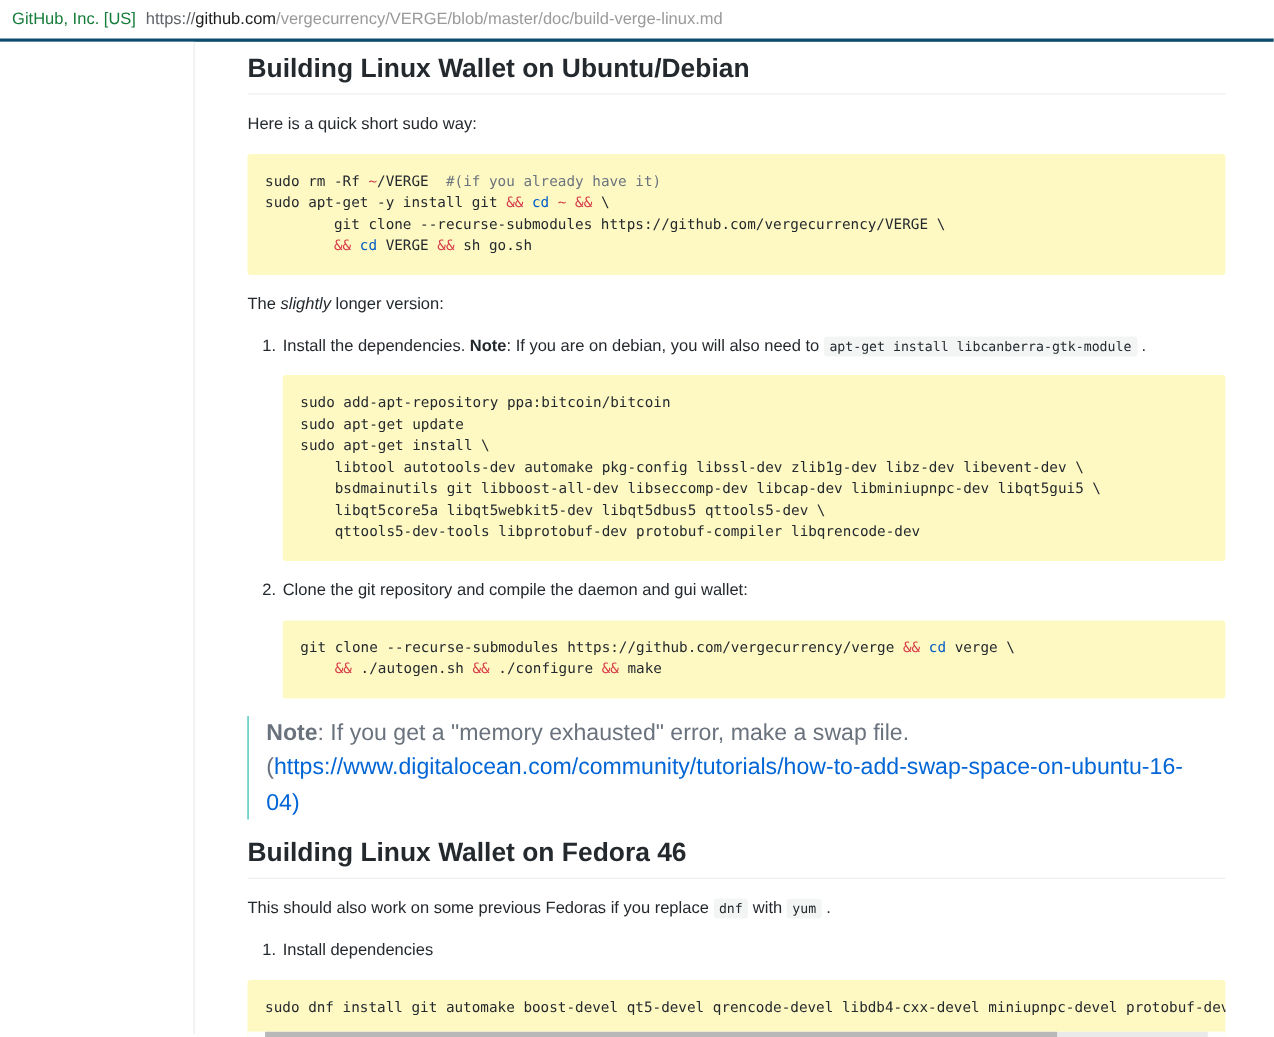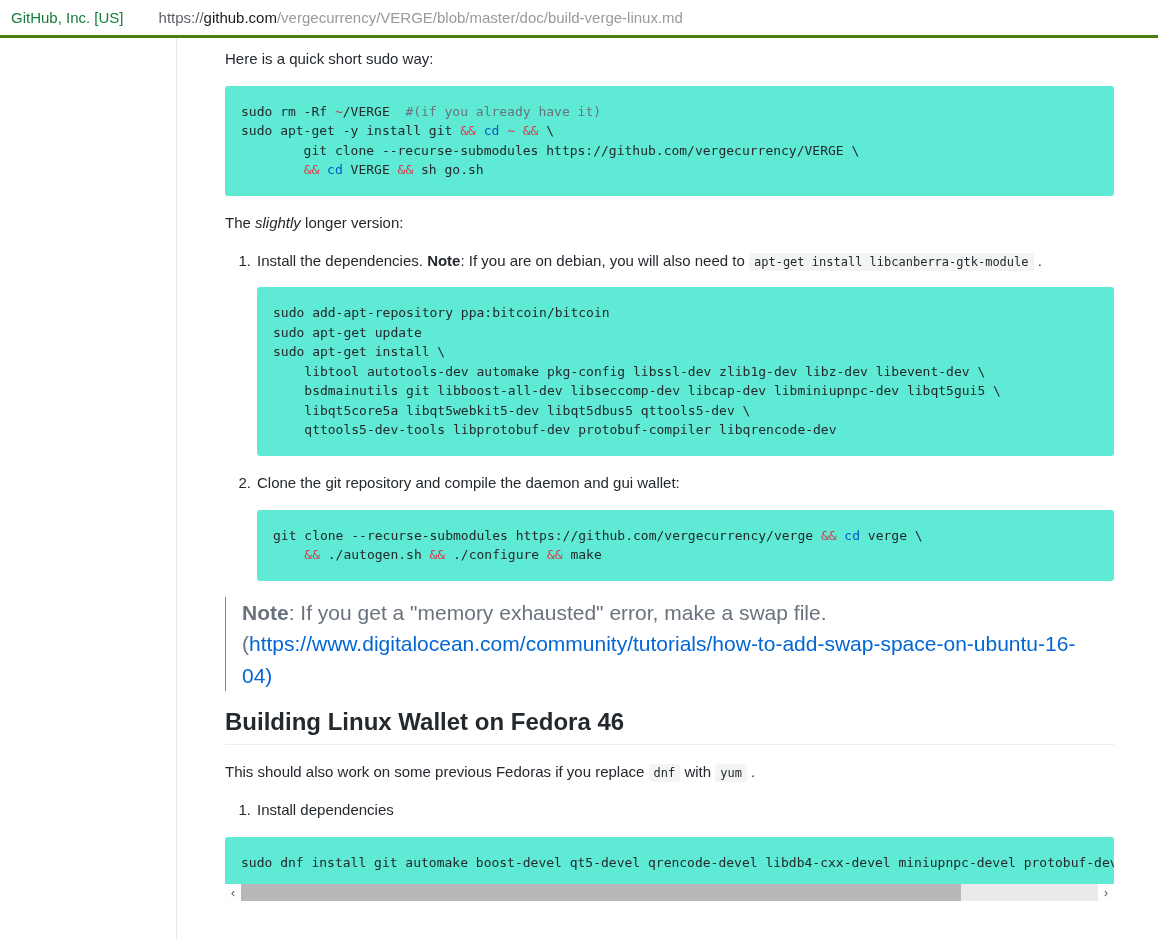--- a/index.html
+++ b/index.html
@@ -10,24 +10,23 @@
     font-family: "Liberation Sans", sans-serif;
     color: #24292e;
   }
 
   
   .addr-bar {
     height: 38px;
     display: flex; align-items: center;
     padding: 0 0 0 11px;
     background: #ffffff;
-    border-bottom: 3px solid #4d7c0f;
+    border-bottom: 3px solid #0c4a6e;
     font-size: 15px;
     white-space: nowrap;
-    gap: 26px;
   }
   .ev-badge { color: var(--ev-green, #167c3b); margin-right: 9px; }
   .url-scheme { color: #5f6368; }
   .url-domain { color: #1a1a1a; }
   .url-path   { color: #9a9a9a; }
 
   
   .main { display: flex; height: 902px; }
   .gutter { width: 176px; flex: none; background: #ffffff; }
   .content {
@@ -52,21 +51,21 @@
   .inline-code {
     font-family: "DejaVu Sans Mono", monospace;
     font-size: 12px;
     background: rgba(27,31,35,0.05);
     padding: 2px 5px;
     border-radius: 3px;
     color: #24292e;
   }
 
   .code-block {
-    background: #5eead4;
+    background: #fef9c3;
     border-radius: 3px;
     padding: 16px;
     margin: 0 0 16px 0;
     overflow: hidden;
   }
   .code-line {
     font-family: "DejaVu Sans Mono", monospace;
     font-size: 13px;
     line-height: 19.5px;
     white-space: pre;
@@ -119,20 +118,21 @@
 <div class="addr-bar">
   <span class="ev-badge">GitHub, Inc. [US]</span>
   <span class="url"><span class="url-scheme">https://</span><span class="url-domain">github.com</span><span class="url-path">/vergecurrency/VERGE/blob/master/doc/build-verge-linux.md</span></span>
 </div>
 
 <div class="main">
   <div class="gutter"></div>
 
   <div class="content">
 
+    <h2 class="md-h2">Building Linux Wallet on Ubuntu/Debian</h2>
 
     <p class="md-p">Here is a quick short sudo way:</p>
 
     <div class="code-block">
       <div class="code-lines">
           <div class="code-line">sudo rm -Rf <span class="tok-r">~</span>/VERGE  <span class="tok-c">#(if you already have it)</span></div>
           <div class="code-line">sudo apt-get -y install git <span class="tok-r">&amp;&amp;</span> <span class="tok-b">cd</span> <span class="tok-r">~</span> <span class="tok-r">&amp;&amp;</span> \</div>
           <div class="code-line">        git clone --recurse-submodules https://github.com/vergecurrency/VERGE \</div>
           <div class="code-line">        <span class="tok-r">&amp;&amp;</span> <span class="tok-b">cd</span> VERGE <span class="tok-r">&amp;&amp;</span> sh go.sh</div>
         </div>

